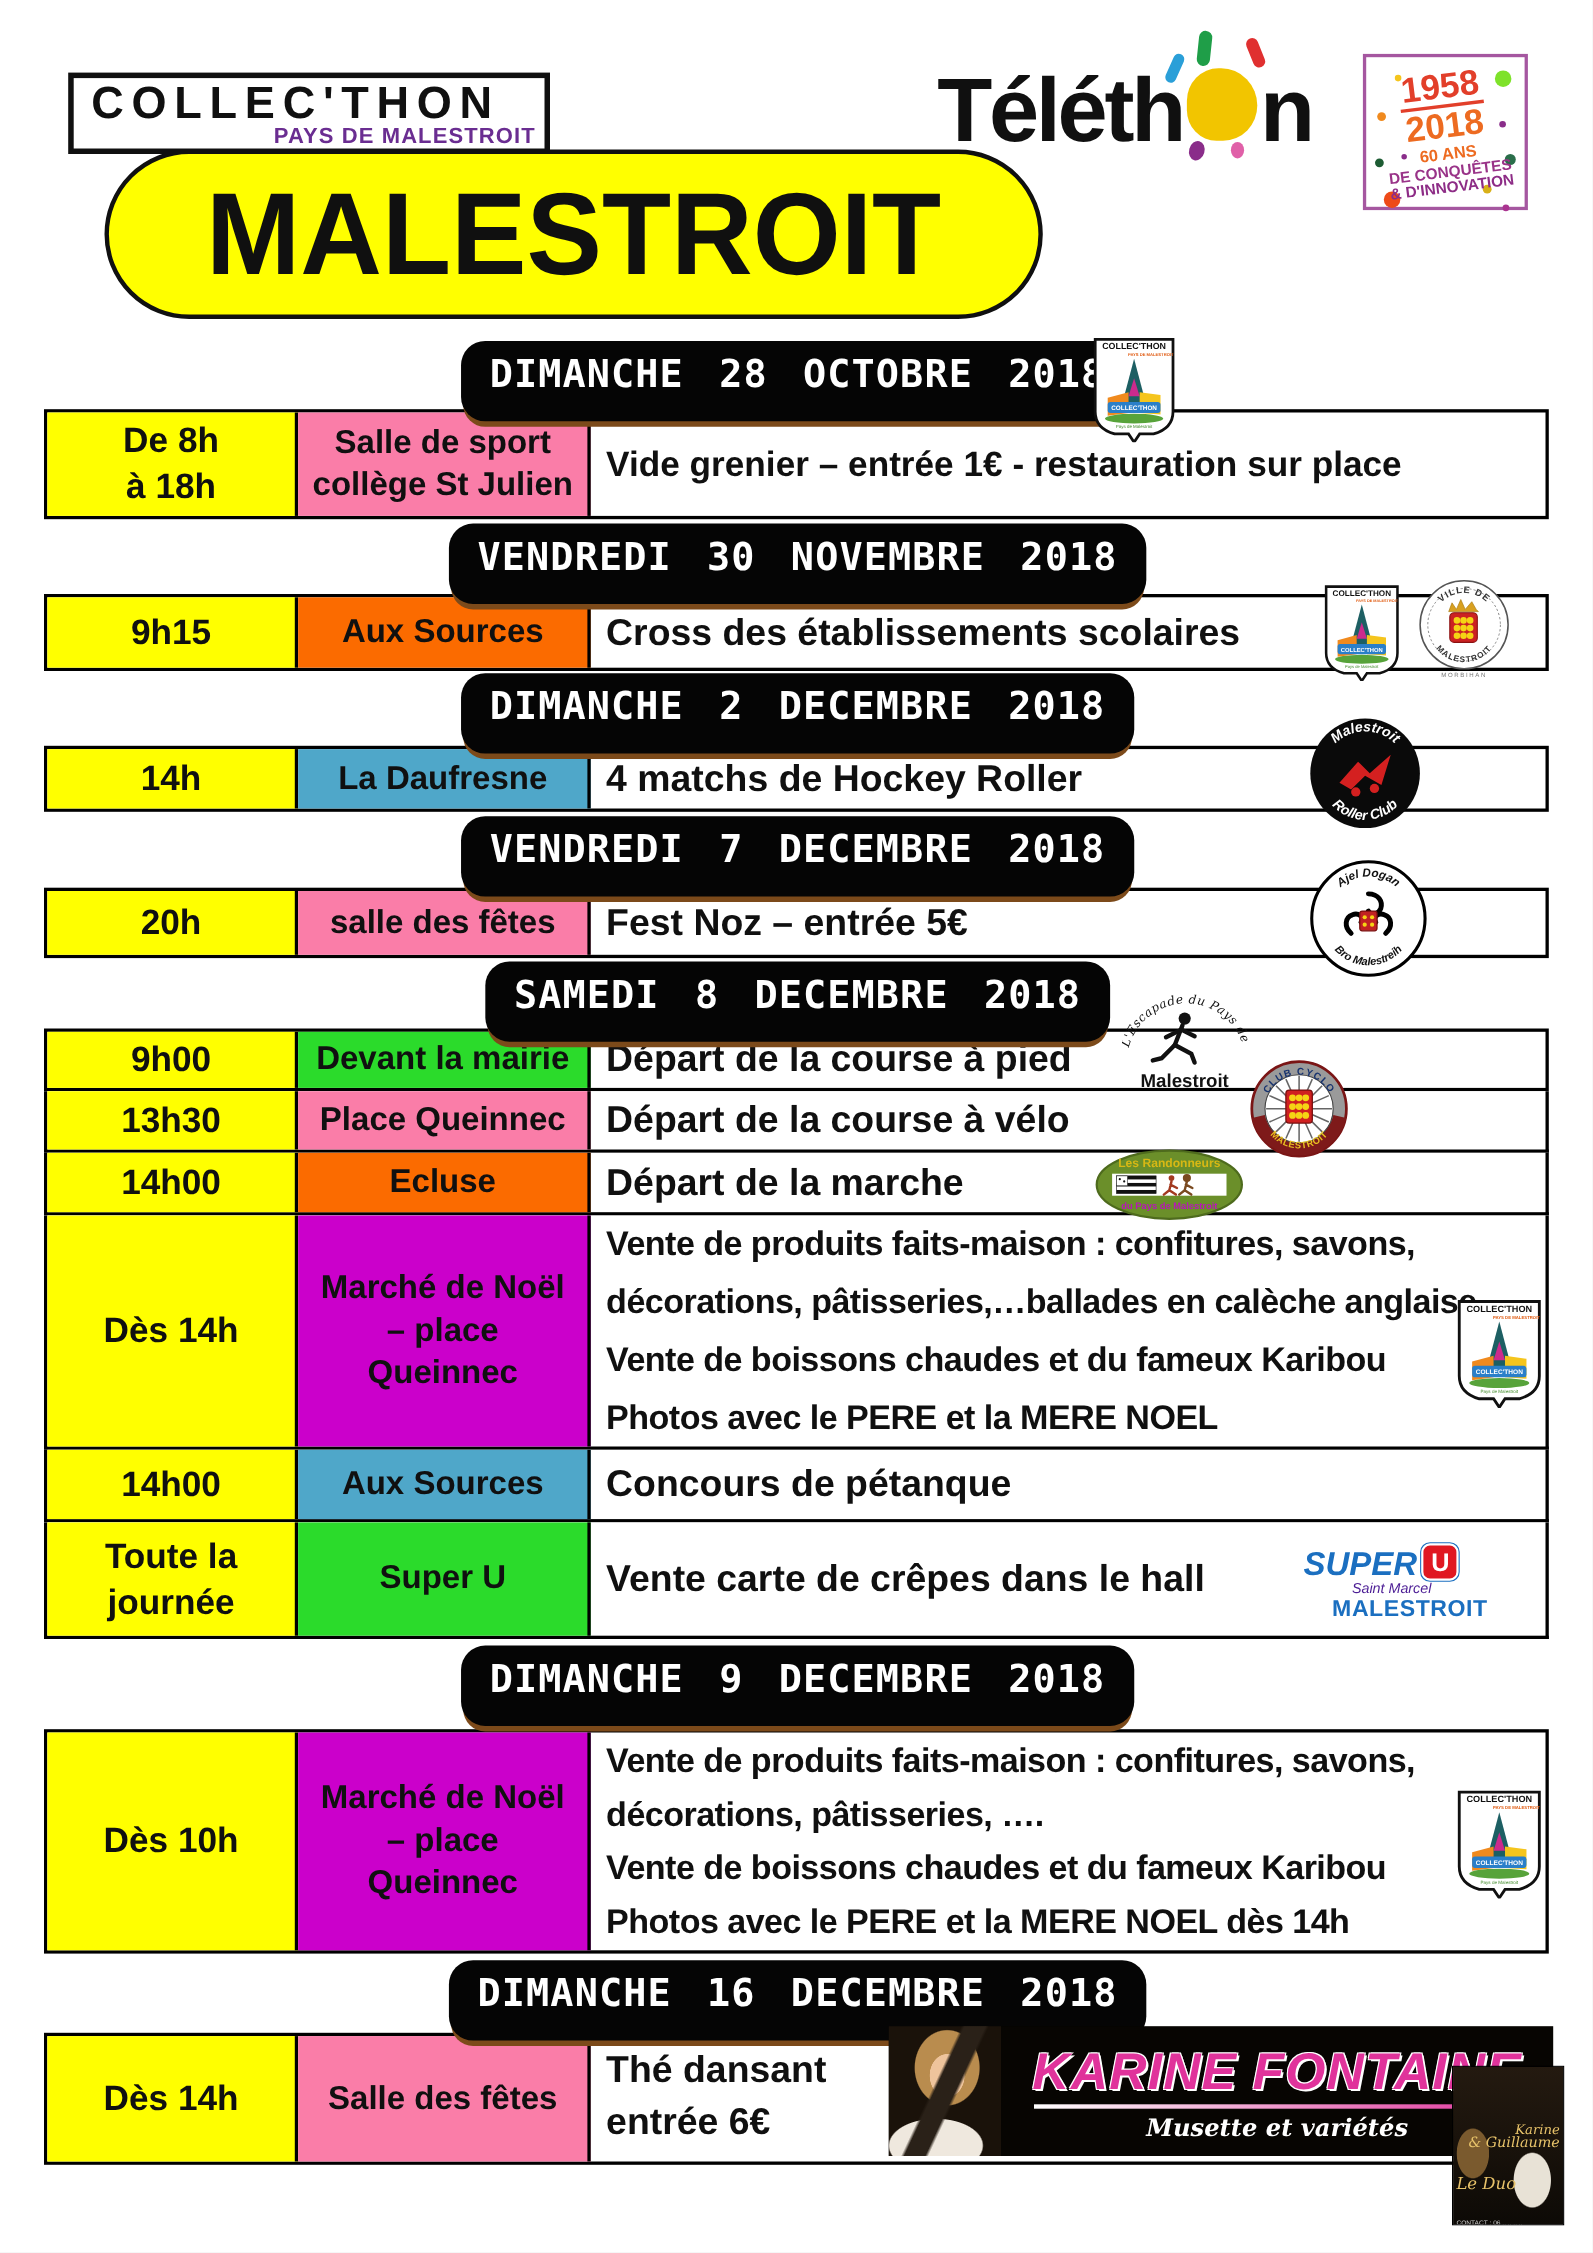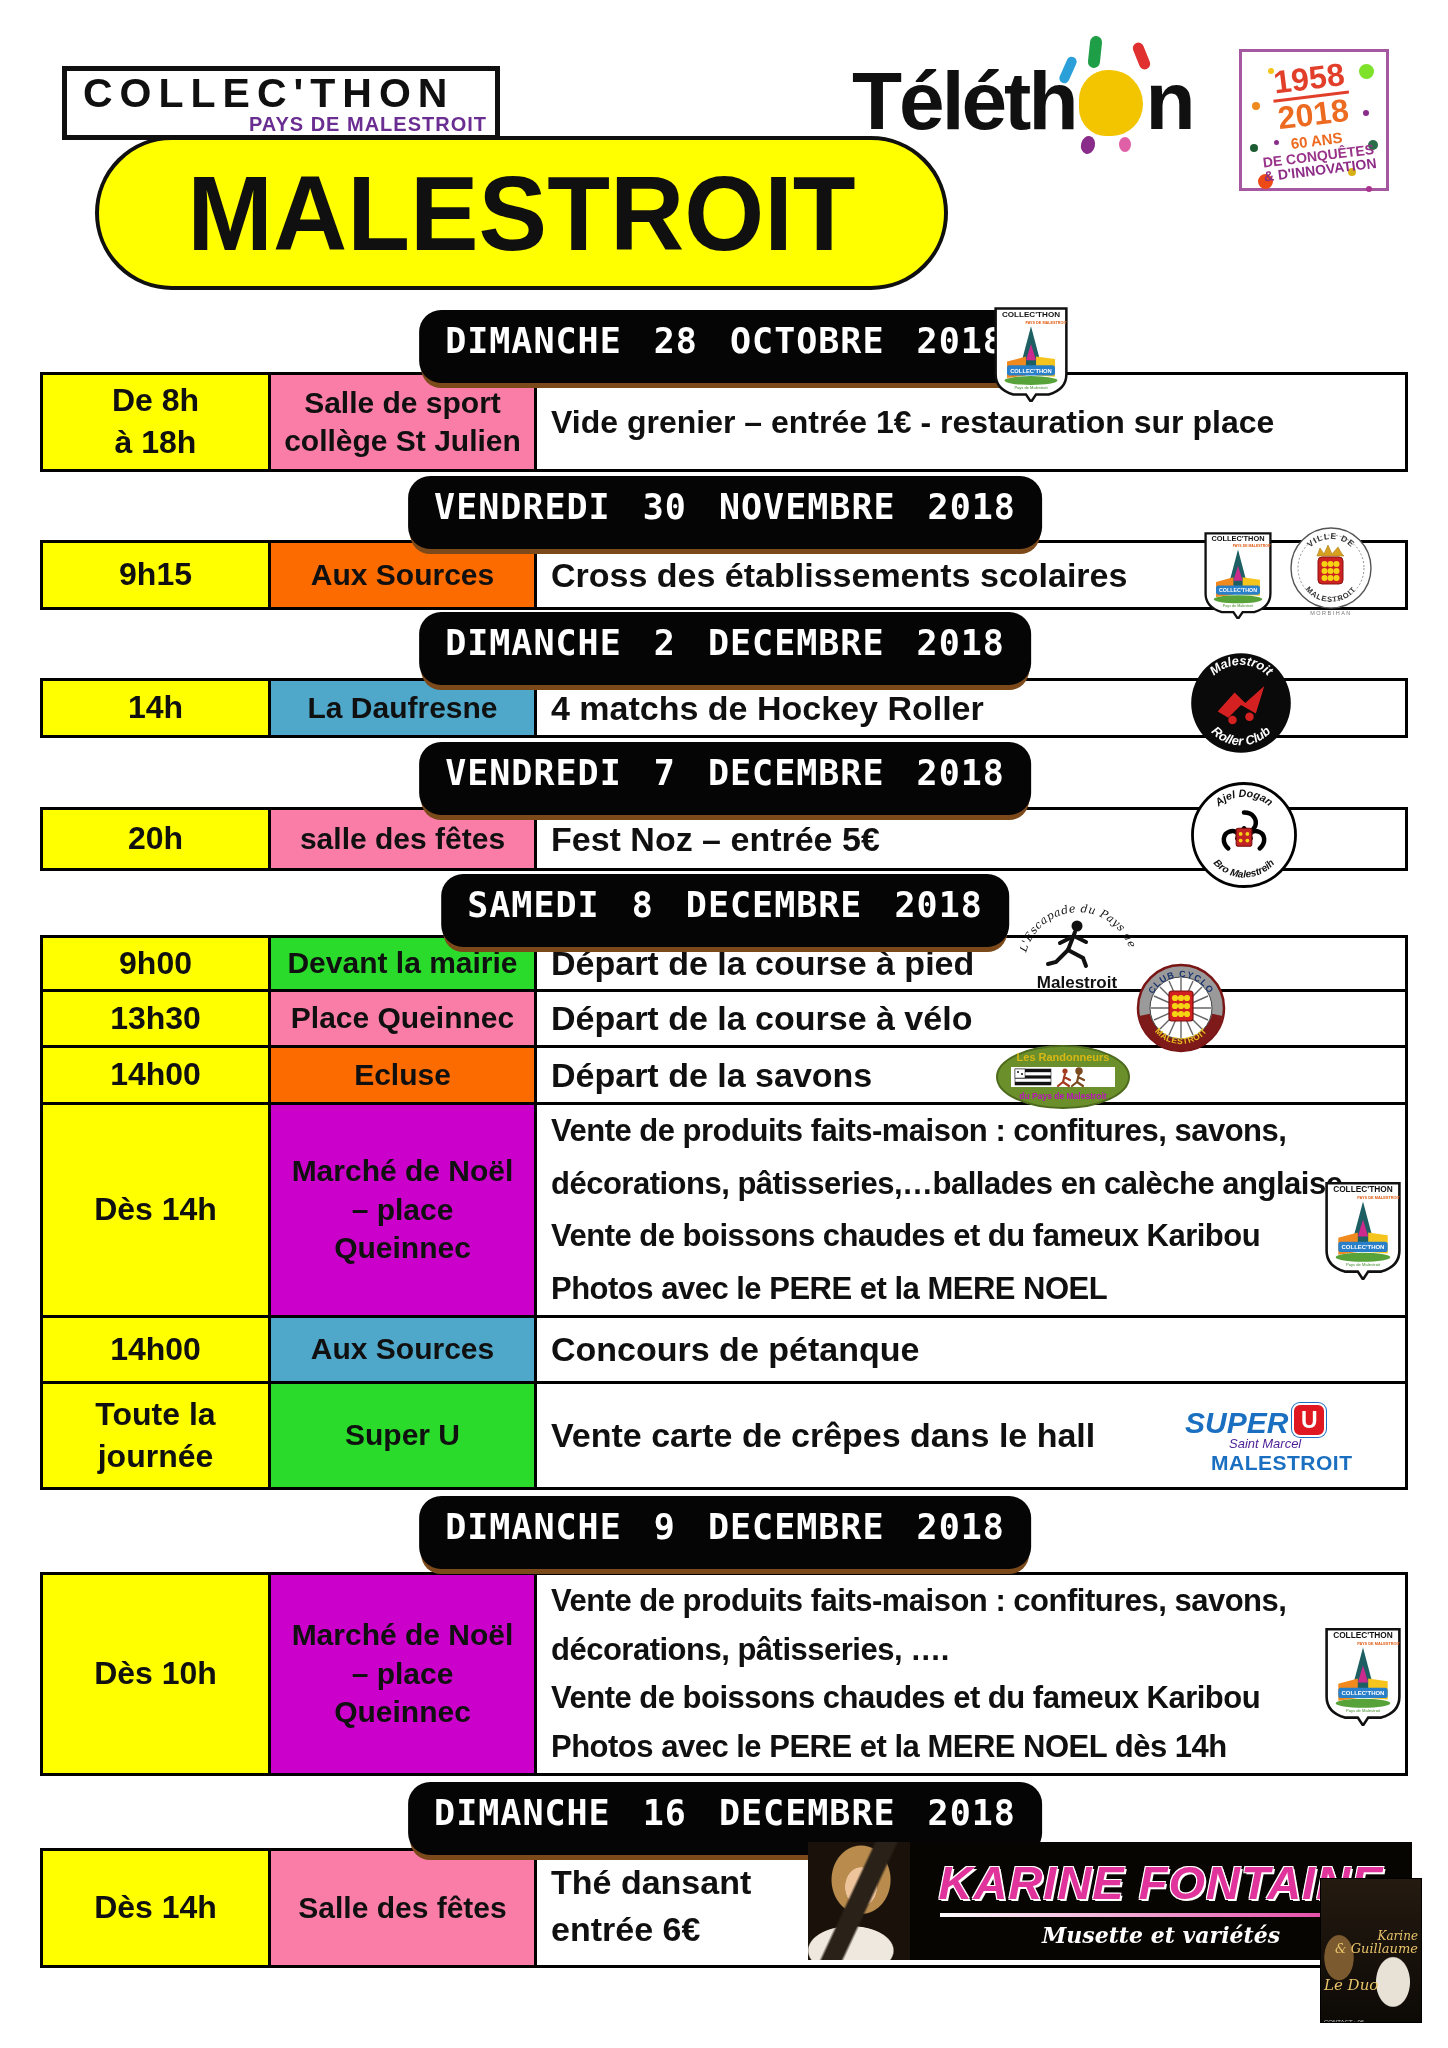--- a/index.html
+++ b/index.html
@@ -7,21 +7,21 @@
         font-family:"Liberation Sans",sans-serif;overflow:hidden;margin:0 auto;color:#101010;}
 
   
   .org-box{position:absolute;left:62px;top:66px;width:438px;height:74px;background:#fff;
            border:5px solid #101010;z-index:3;padding:2px 8px 0 16px;box-sizing:border-box;}
   .org-title{font-size:41px;font-weight:700;letter-spacing:7px;color:#101010;line-height:1.0;}
   .org-sub{font-size:20px;font-weight:700;color:#6a2d91;text-align:right;letter-spacing:1px;margin-top:-1px;}
   .city-pill{position:absolute;left:95px;top:136px;width:845px;height:146px;background:#ffff00;
              border:4px solid #101010;border-radius:85px;z-index:2;display:flex;align-items:center;justify-content:center;}
   .city-pill span{font-size:106px;font-weight:700;letter-spacing:0px;transform:scaleX(.97);white-space:nowrap;}
-  .telethon{position:absolute;left:852px;top:62px;z-index:4;display:flex;align-items:center;}
+  .telethon{position:absolute;left:852px;top:62px;z-index:4;display:flex;align-items:flex-start;}
   .telethon .tword{font-size:82px;font-weight:900;letter-spacing:-3px;line-height:.95;}
   .tblob{position:relative;display:inline-block;width:64px;height:66px;background:#f2c500;
          border-radius:48% 55% 52% 45%;margin:0 2px -4px 4px;}
   .tblob i{position:absolute;display:block;}
   .tb-blue{width:10px;height:28px;background:#2a9fd8;border-radius:6px;left:-16px;top:-14px;transform:rotate(24deg);}
   .tb-green{width:12px;height:32px;background:#1f9e48;border-radius:6px;left:10px;top:-34px;transform:rotate(6deg);}
   .tb-red{width:11px;height:28px;background:#e03030;border-radius:6px;right:-4px;top:-28px;transform:rotate(-22deg);}
   .tb-purple{width:14px;height:18px;background:#8a2d8a;border-radius:50%;left:2px;bottom:-18px;transform:rotate(15deg);}
   .tb-pink{width:12px;height:15px;background:#e060a8;border-radius:50%;right:12px;bottom:-16px;}
   .badge{position:absolute;left:1239px;top:49px;width:150px;height:142px;background:#fff;
@@ -237,21 +237,21 @@
   </div>
 
   <div class="row joined" style="top:1048px;height:57px">
     <div class="cell time">
         <div>14h00</div>
       </div>
     <div class="cell place c-orange">
         <div>Ecluse</div>
       </div>
     <div class="cell desc">
-        <div>Départ de la savons</div>
+        <div>Départ de la marche</div>
       </div>
   </div>
 
   <div class="row joined" style="top:1105px;height:213px">
     <div class="cell time">
         <div>Dès 14h</div>
       </div>
     <div class="cell place c-magenta">
       <div>Marché de Noël</div>
         <div>– place</div>

